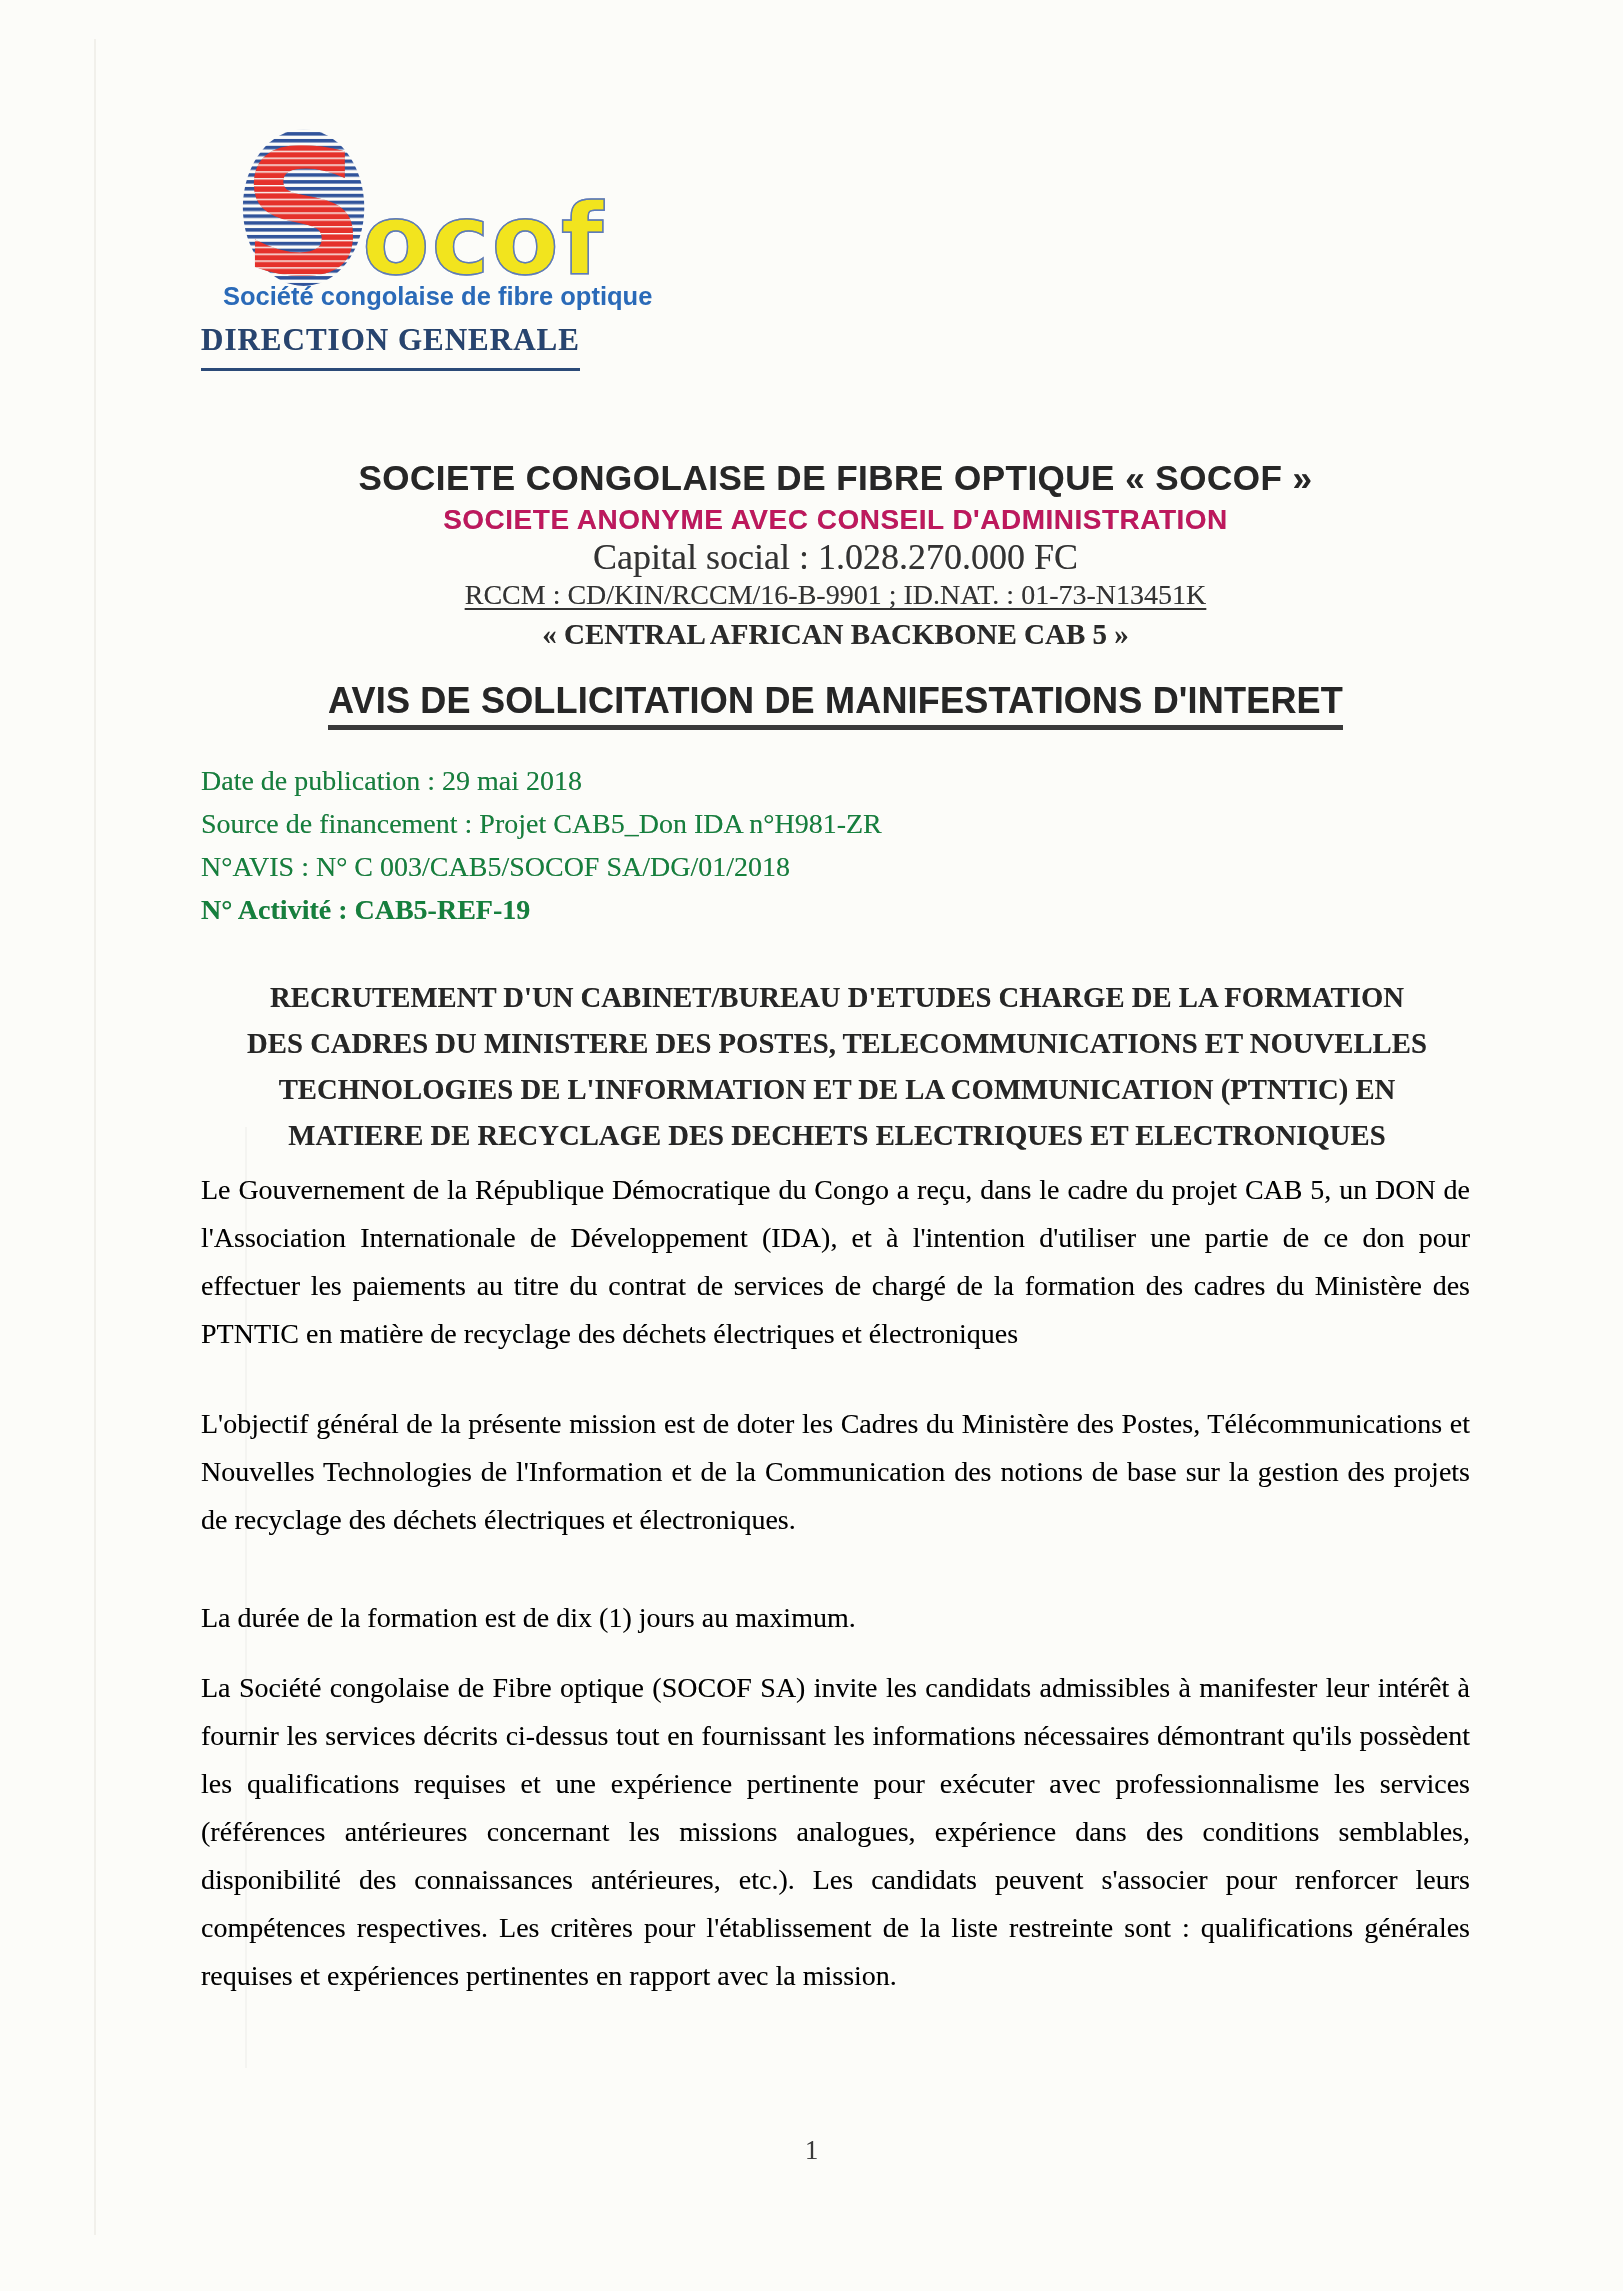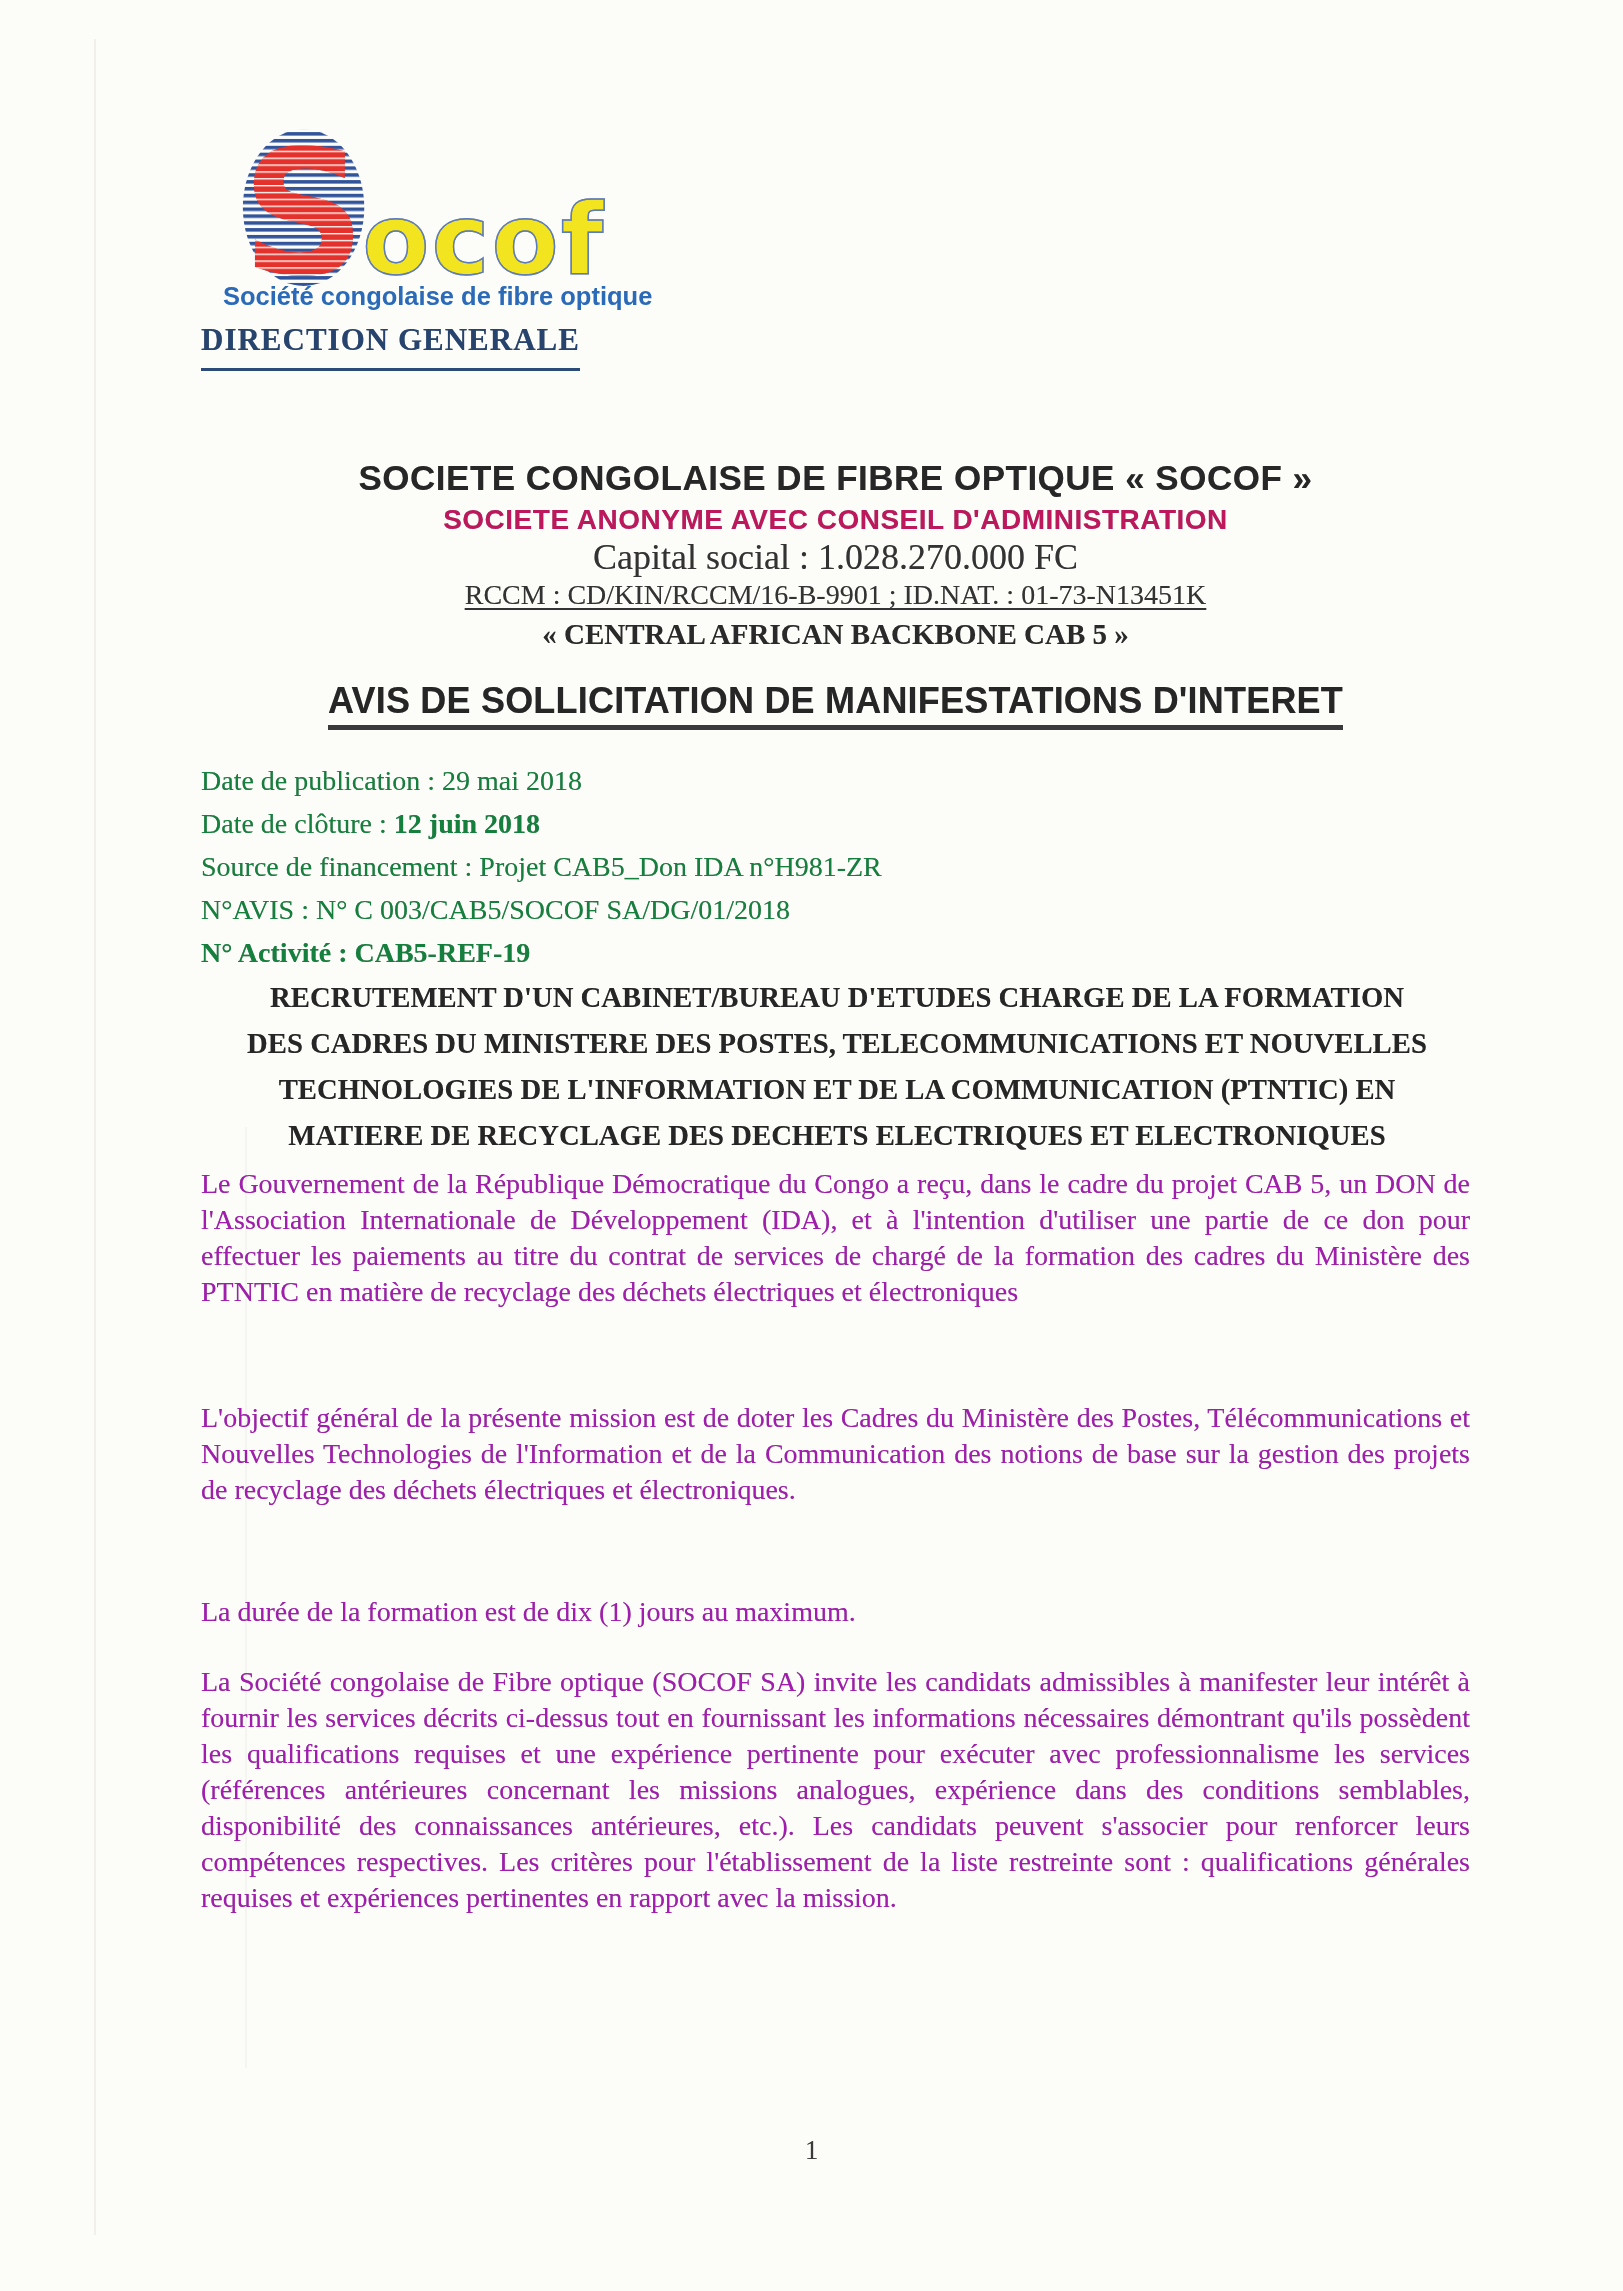--- a/index.html
+++ b/index.html
@@ -78,23 +78,23 @@
     left: 237px; right: 186px; top: 974px;
     text-align: center;
     font-weight: bold; font-size: 29px; line-height: 46px;
     color: #262626;
     transform: scaleX(0.99);
   }
 
   
   .para {
     left: 201px; right: 153px;
-    font-size: 28px; line-height: 36px;
+    font-size: 28px; line-height: 48px;
     text-align: justify;
-    color: #a21caf;
+    color: #000000;
   }
   .p1 { top: 1166px; }
   .p2 { top: 1400px; }
   .p3 { top: 1594px; text-align: left; }
   .p4 { top: 1664px; }
 
   .page-number { left: 0; right: 0; top: 2135px; text-align: center; font-size: 26.5px; color: #3a3a3a; }
 </style>
 </head>
 <body>
@@ -134,23 +134,20 @@
 
   <div class="abs avis-title">
     <span>AVIS DE SOLLICITATION DE MANIFESTATIONS D'INTERET</span>
   </div>
 
   <div class="abs meta">
     <div>
       <span>Date de publication : </span><span>29 mai 2018</span>
     </div>
     <div>
-      <span>Date de clôture : </span><span class="b">12 juin 2018</span>
-    </div>
-    <div>
       <span>Source de financement : </span><span>Projet CAB5_Don IDA n°H981-ZR</span>
     </div>
     <div>
       <span>N°AVIS : </span><span>N° C 003/CAB5/SOCOF SA/DG/01/2018</span>
     </div>
     <div>
       <span class="b">N° Activité : </span><span class="b">CAB5-REF-19</span>
     </div>
   </div>
 

